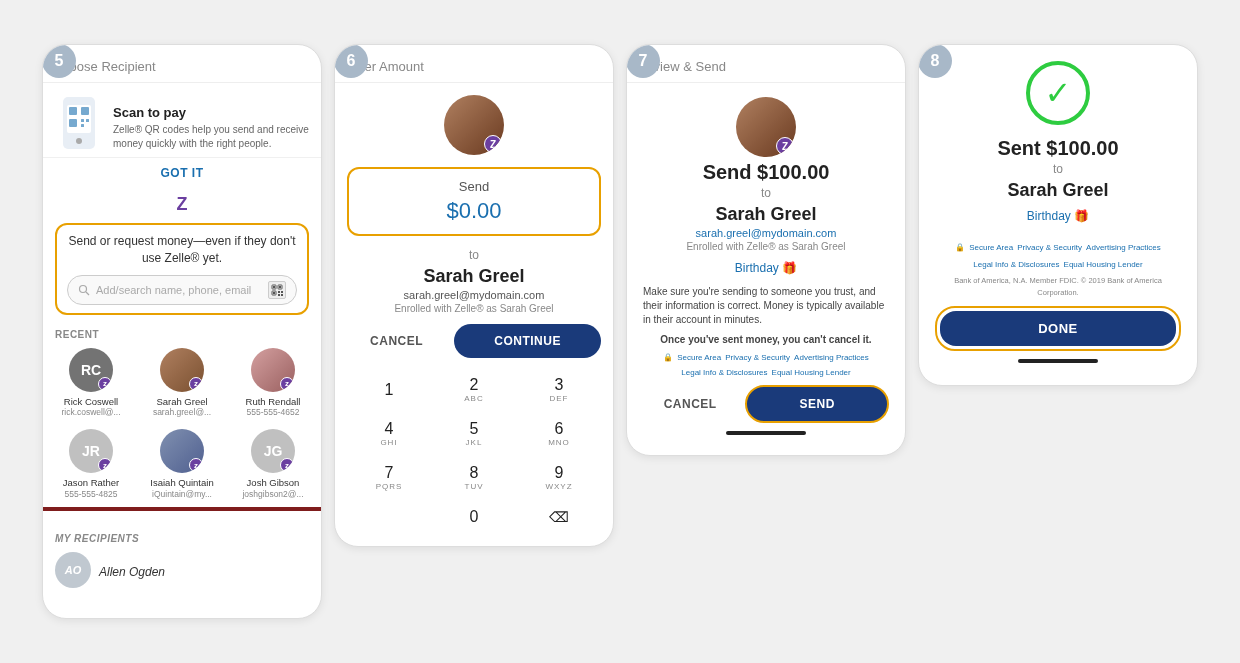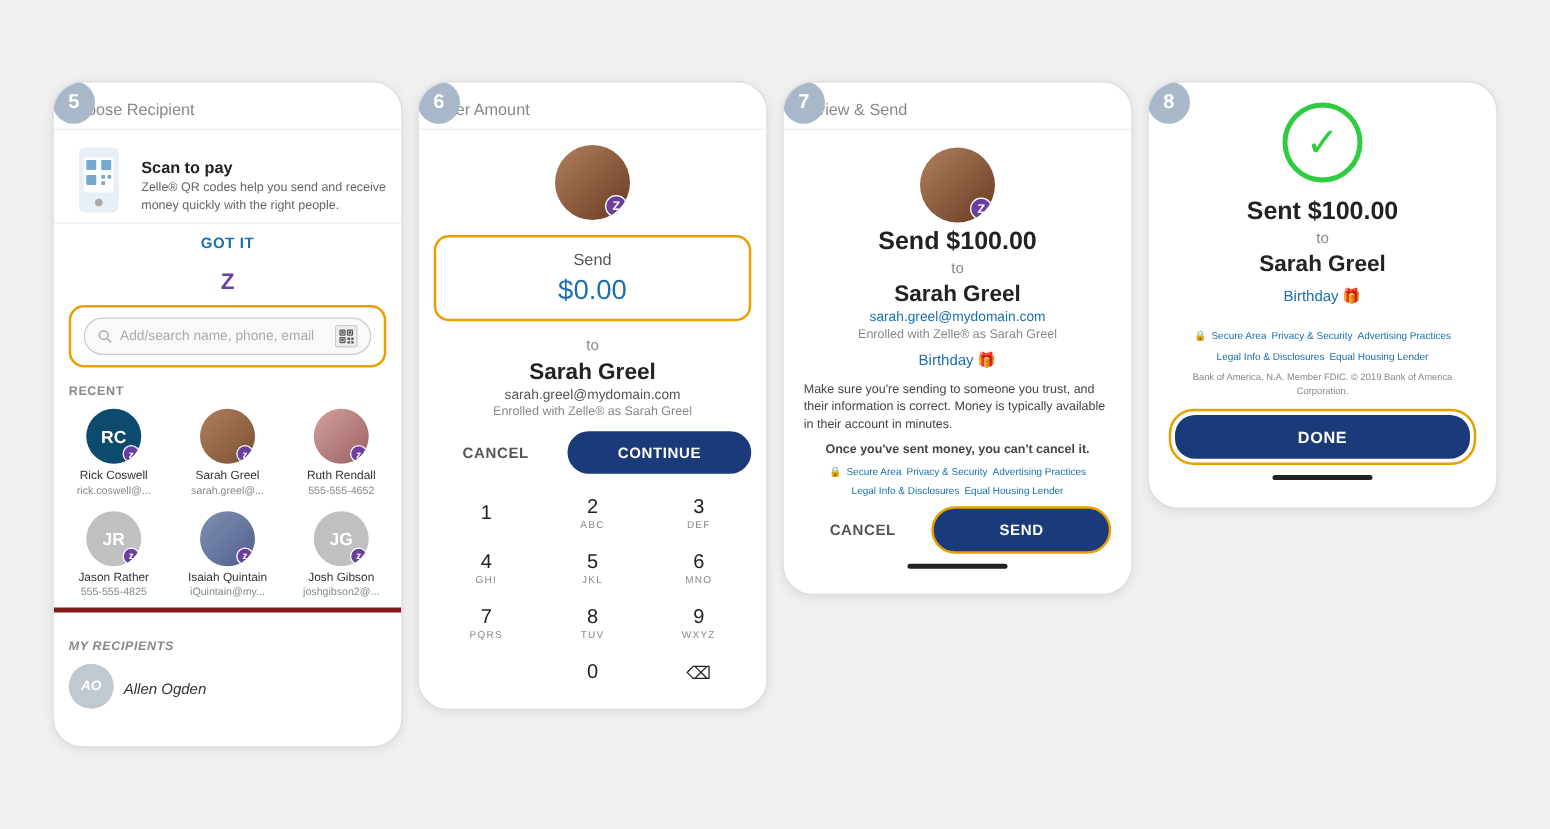--- a/index.html
+++ b/index.html
@@ -146,21 +146,21 @@
       display: flex;
       align-items: center;
       justify-content: center;
       font-size: 14px;
       font-weight: 700;
       color: #fff;
       position: relative;
       margin-bottom: 4px;
       overflow: hidden;
     }
-    .avatar-rc { background: #0c4a6e; }
+    .avatar-rc { background: #737373; }
     .avatar-jr { background: #c0c0c0; }
     .avatar-jg { background: #c0c0c0; }
     .zelle-dot {
       position: absolute;
       bottom: 1px;
       right: 1px;
       width: 14px;
       height: 14px;
       background: #6b3fa0;
       border-radius: 50%;
@@ -511,20 +511,21 @@
         <h4>Scan to pay</h4>
         <p>Zelle® QR codes help you send and receive money quickly with the right people.</p>
       </div>
     </div>
 
     <a class="got-it-btn">GOT IT</a>
 
     <div class="zelle-logo-center">Z</div>
 
     <div class="send-request-box">
+      <p class="send-request-text">Send or request money—even if they don't use Zelle® yet.</p>
       <div class="search-bar">
         <svg width="12" height="12" viewBox="0 0 12 12">
           <circle cx="5" cy="5" r="3.5" stroke="#aaa" stroke-width="1.2" fill="none"></circle>
           <line x1="8" y1="8" x2="11" y2="11" stroke="#aaa" stroke-width="1.2"></line>
         </svg>
         <span class="search-placeholder">Add/search name, phone, email</span>
         <div class="qr-icon">
           <svg width="12" height="12" viewBox="0 0 12 12">
             <rect x="1" y="1" width="4" height="4" rx="0.5" fill="none" stroke="#555" stroke-width="1"></rect>
             <rect x="2" y="2" width="2" height="2" fill="#555"></rect>

